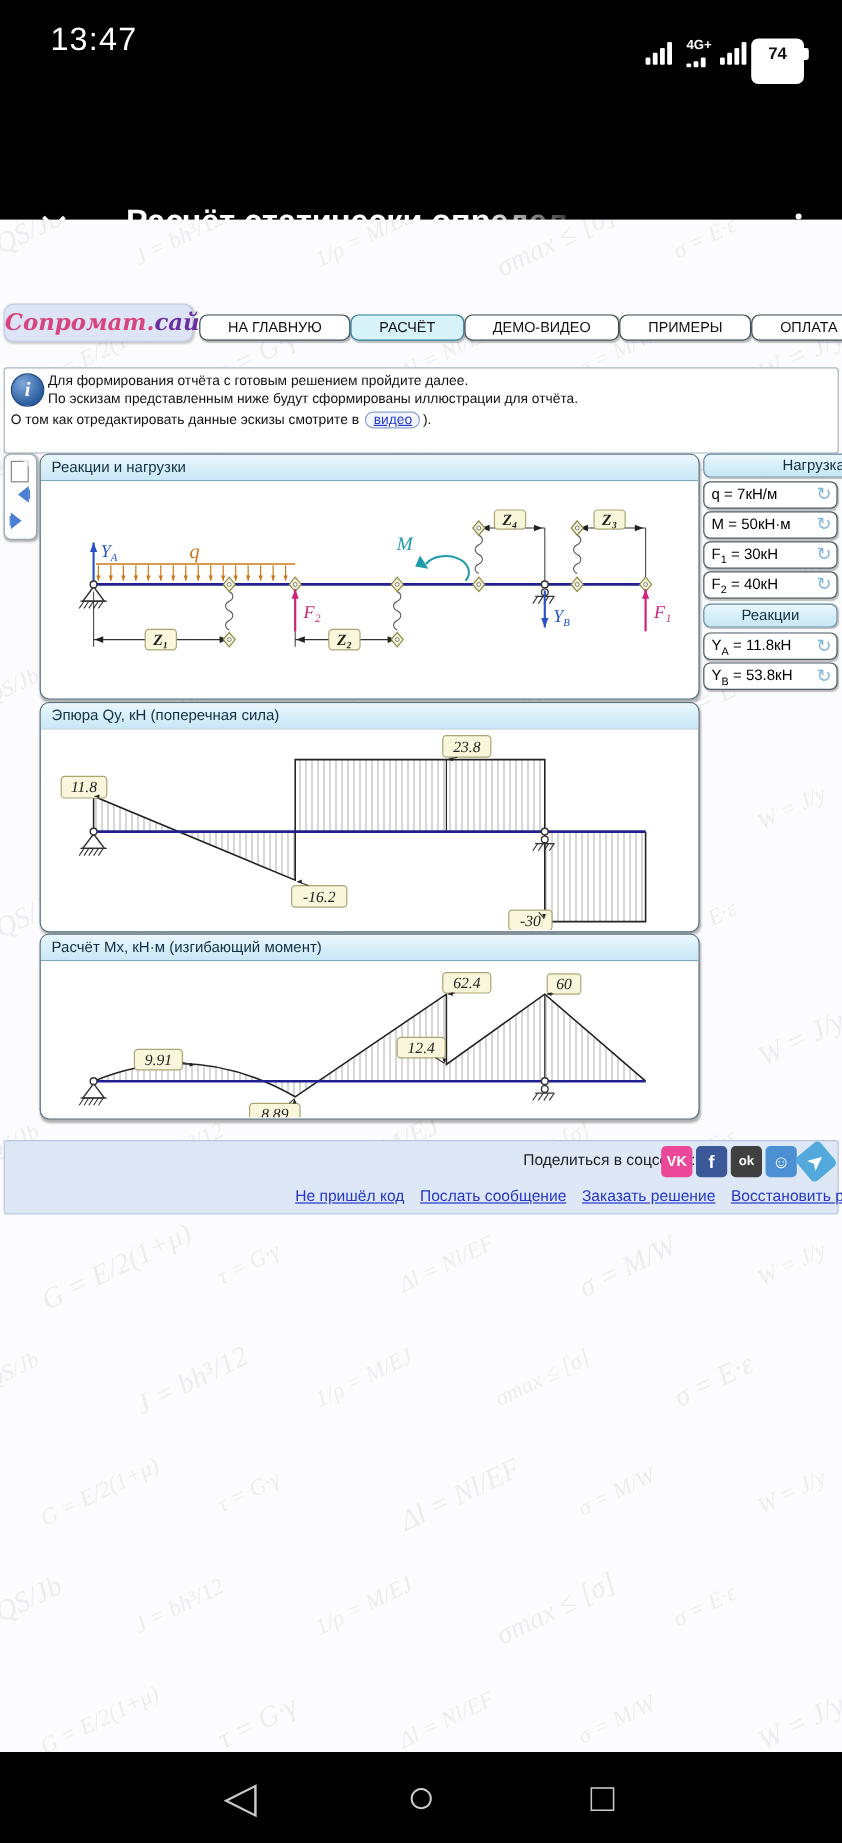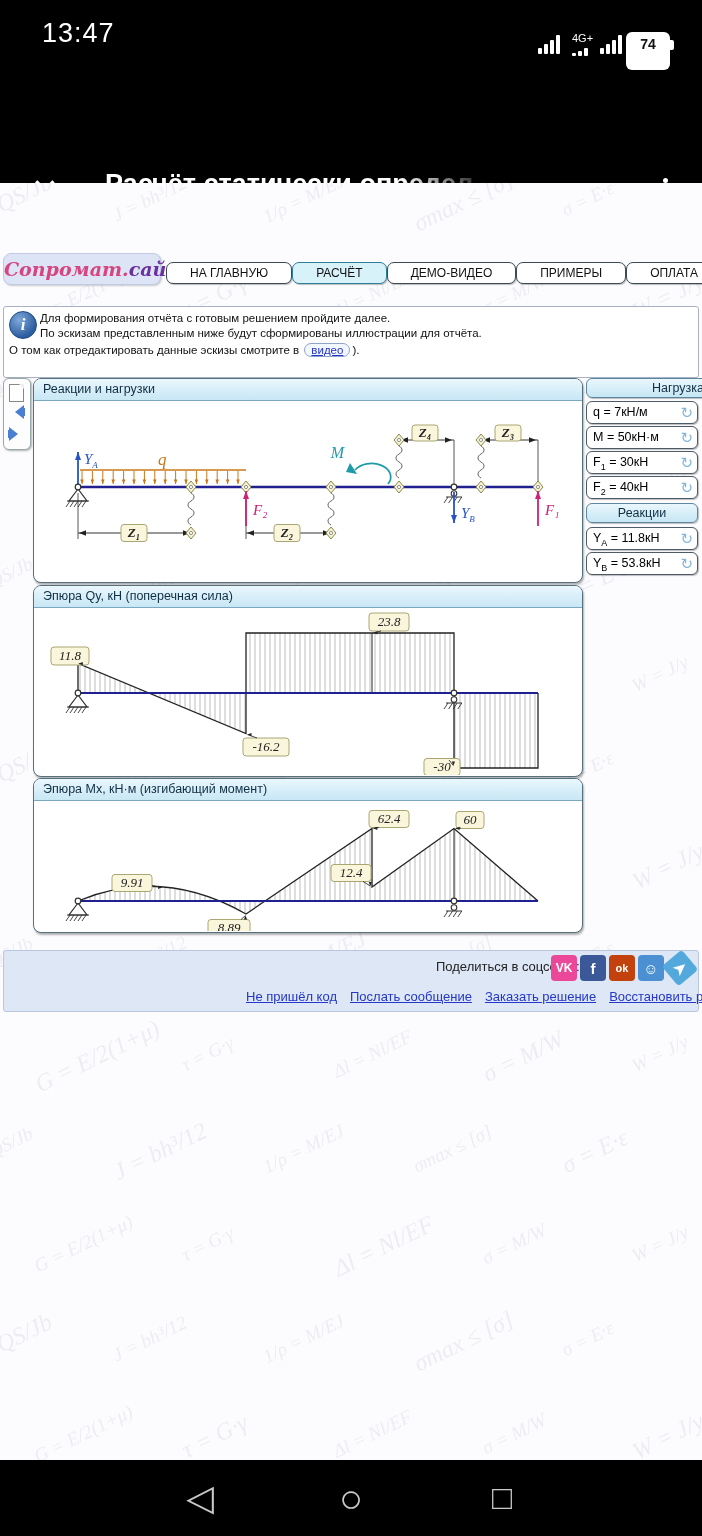--- a/index.html
+++ b/index.html
@@ -5,21 +5,21 @@
   html,body{margin:0;padding:0;}
   body{width:702px;height:1536px;overflow:hidden;font-family:"Liberation Sans",sans-serif;background:#000;}
   .abs{position:absolute;}
   #screen{position:relative;width:702px;height:1536px;background:#000;}
 
   
   #status-bar{left:0;top:0;width:702px;height:70px;background:#000;color:#fff;}
   #clock{left:42px;top:18px;font-size:27px;font-weight:normal;letter-spacing:1px;}
   .sig{display:flex;align-items:flex-end;gap:2px;}
   .sig i{display:block;width:4px;background:#fff;border-radius:1px;}
-  #net-badge{font-size:11px;font-weight:normal;color:#fff;}
+  #net-badge{font-size:11px;font-weight:bold;color:#fff;}
   #battery{width:44px;height:38px;background:#fff;border-radius:6px;color:#111;
            font-size:14px;font-weight:bold;text-align:center;line-height:25px;}
   #battery-nub{width:4px;height:10px;background:#fff;border-radius:0 2px 2px 0;}
 
   #browser-bar{left:0;top:70px;width:702px;height:113px;background:#000;color:#fff;}
   #close-x{left:32px;top:98px;font-size:44px;font-weight:300;color:#fff;line-height:44px;}
   #browser-title{left:105px;top:99px;width:430px;font-size:27px;font-weight:bold;color:#fff;
                  white-space:nowrap;overflow:hidden;}
   #title-fade{left:400px;top:95px;width:110px;height:42px;
               background:linear-gradient(to right, rgba(0,0,0,0), #000 85%);}
@@ -517,21 +517,21 @@
           <line x1="347" y1="24" x2="339.5" y2="25.8" stroke="#333" stroke-width="0.9"></line>
           <polygon points="339.5,25.8 343.5,24.2 343.5,27.400000000000002" fill="#222" stroke="none" stroke-width="1"></polygon>
           <rect x="390" y="151.5" width="36" height="17" rx="3" fill="#faf6dc" stroke="#a9a674" stroke-width="1"></rect>
           <text x="408" y="164.3" font-size="13" fill="#222" font-family="Liberation Serif, serif" font-style="italic" text-anchor="middle" font-weight="normal">-30</text>
           <line x1="415" y1="153" x2="419.4" y2="158.6" stroke="#333" stroke-width="0.9"></line>
           <polygon points="419.4,158.6 417.79999999999995,154.6 421,154.6" fill="#222" stroke="none" stroke-width="1"></polygon>
         </svg>
     </div>
 
     <div id="panel-mx" class="abs panel">
-      <div class="panel-header">Эпюра Mx, кН·м (изгибающий момент)</div>
+      <div class="panel-header">Расчёт Mx, кН·м (изгибающий момент)</div>
       <svg id="mx-svg" width="545" height="131">
           <line x1="51" y1="101" x2="51" y2="98.23322222222222" stroke="#909090" stroke-width="0.6"></line>
           <line x1="56" y1="101" x2="56" y2="96.43314285714285" stroke="#909090" stroke-width="0.6"></line>
           <line x1="61" y1="101" x2="61" y2="94.77988888888889" stroke="#909090" stroke-width="0.6"></line>
           <line x1="66" y1="101" x2="66" y2="93.27346031746032" stroke="#909090" stroke-width="0.6"></line>
           <line x1="71" y1="101" x2="71" y2="91.91385714285714" stroke="#909090" stroke-width="0.6"></line>
           <line x1="76" y1="101" x2="76" y2="90.70107936507937" stroke="#909090" stroke-width="0.6"></line>
           <line x1="81" y1="101" x2="81" y2="89.63512698412698" stroke="#909090" stroke-width="0.6"></line>
           <line x1="86" y1="101" x2="86" y2="88.716" stroke="#909090" stroke-width="0.6"></line>
           <line x1="91" y1="101" x2="91" y2="87.94369841269841" stroke="#909090" stroke-width="0.6"></line>
@@ -652,21 +652,21 @@
           <line x1="427" y1="28" x2="421.6" y2="28.4" stroke="#333" stroke-width="0.9"></line>
           <polygon points="421.6,28.4 425.6,26.799999999999997 425.6,30" fill="#222" stroke="none" stroke-width="1"></polygon>
         </svg>
     </div>
 
     <div id="footer" class="abs">
       <div id="share-label">Поделиться в соцсетях:</div>
       <div id="social-row">
           <div class="sicon" style="background: #ec4899; font-size: 12px;">VK</div>
           <div class="sicon" style="background: rgb(59, 89, 152); font-size: 15px;">f</div>
-          <div class="sicon" style="background: #c2410c; font-size: 11px;">ok</div>
+          <div class="sicon" style="background: #404040; font-size: 11px;">ok</div>
           <div class="sicon" style="background: rgb(74, 144, 210); font-size: 15px;">☺</div>
           <div class="sicon" style="background: rgb(84, 169, 220); font-size: 15px; transform: rotate(-40deg);">➤</div>
         </div>
       <div id="footer-links">
           <a href="#">Не пришёл код</a>
           <a href="#">Послать сообщение</a>
           <a href="#">Заказать решение</a>
           <a href="#">Восстановить расчёт по коду</a>
         </div>
     </div>

